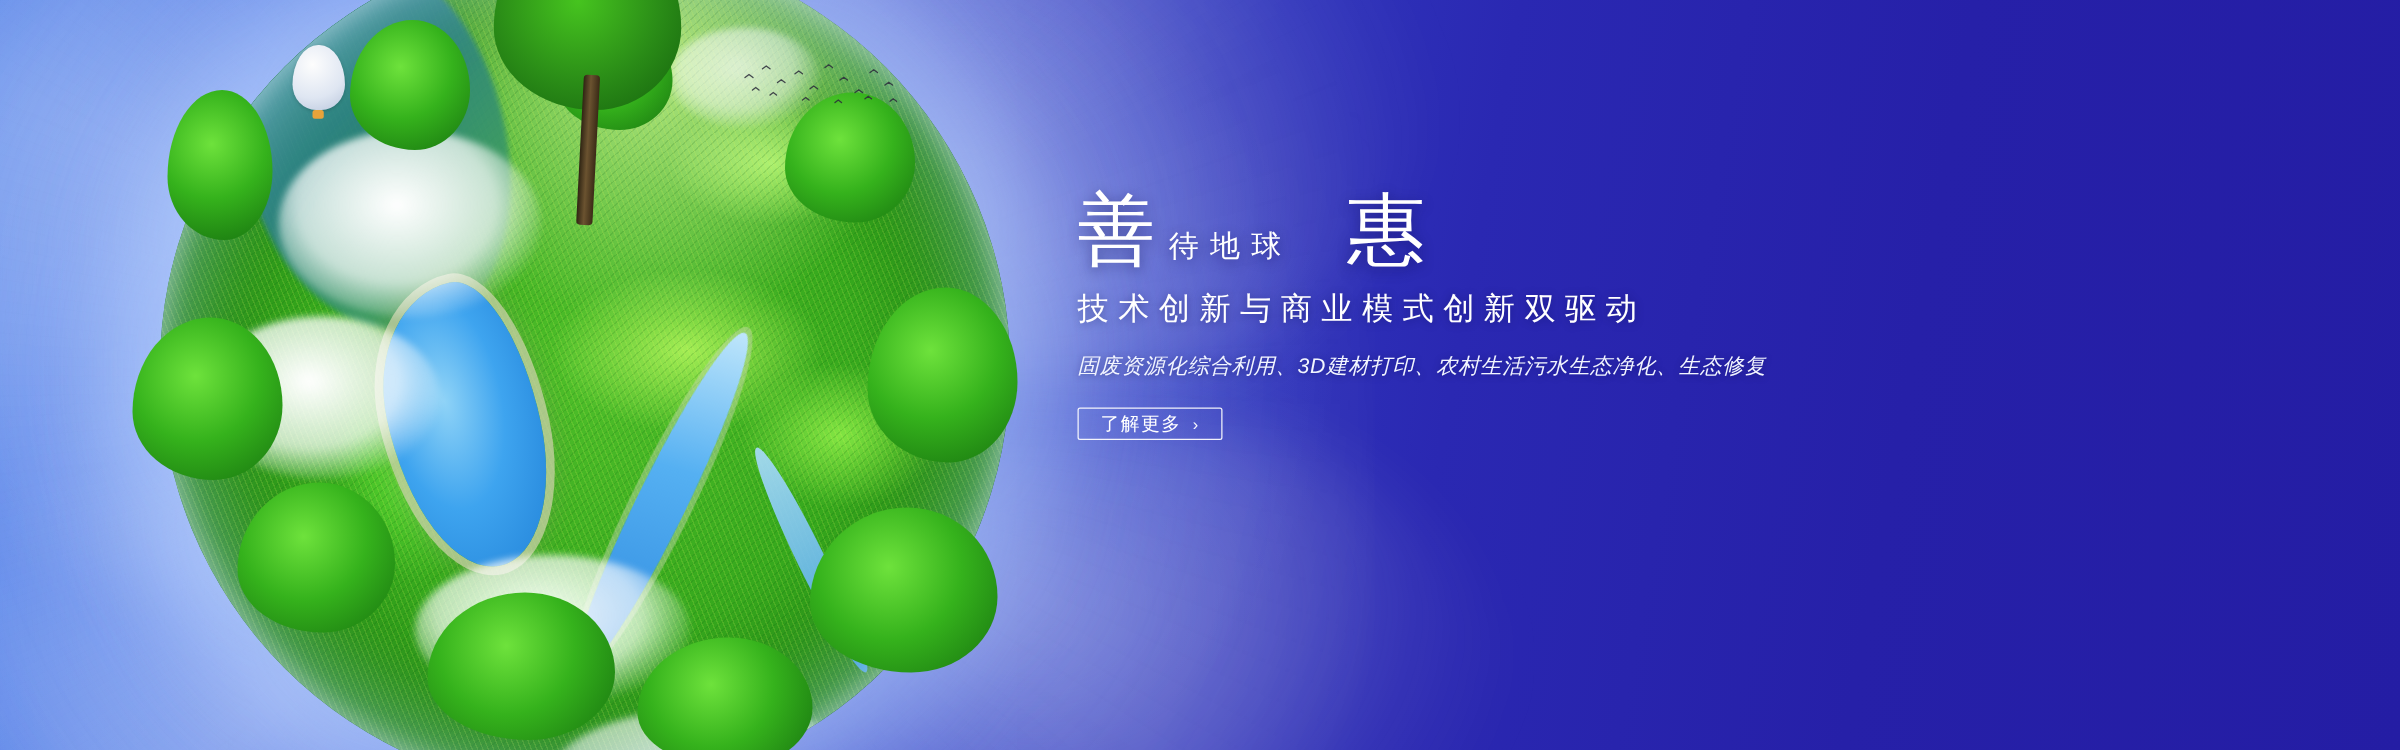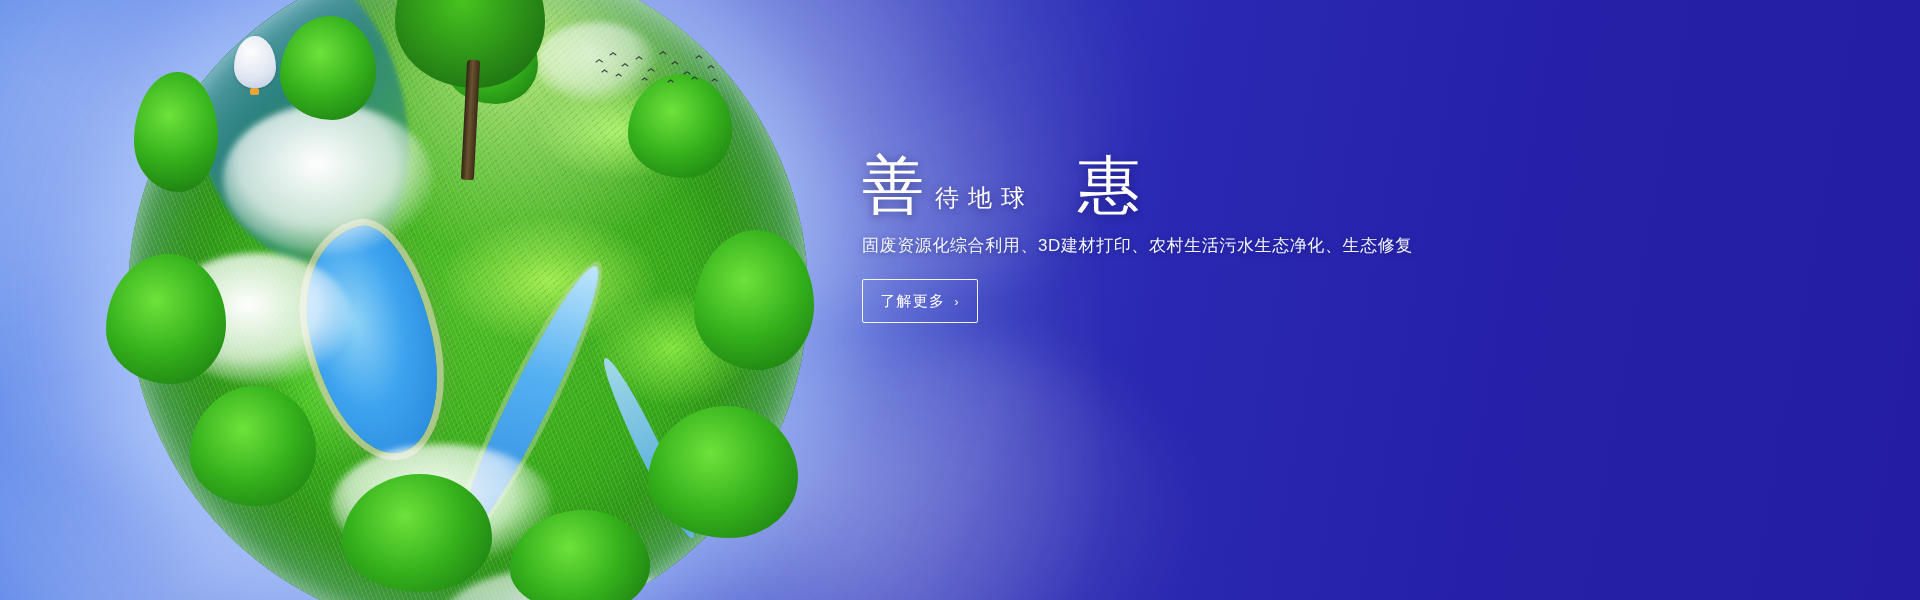--- a/index.html
+++ b/index.html
@@ -111,23 +111,23 @@
   .content{position:absolute;left:862px;top:132px;width:700px;color:#fff;}
   .headline{display:flex;align-items:flex-end;gap:0;height:84px;
     font-family:"Liberation Serif","DejaVu Serif",serif;
     text-shadow:0 2px 10px rgba(10,12,70,.45);white-space:nowrap;}
   .h-big{font-size:62px;line-height:.98;font-weight:400;letter-spacing:1px;}
   .h-sm{font-size:24px;line-height:1;letter-spacing:9px;padding-left:10px;padding-bottom:6px;}
   .h-gap{display:inline-block;width:44px;}
   .subline{margin-top:14px;font-size:25px;letter-spacing:7.5px;white-space:nowrap;
     text-shadow:0 1px 7px rgba(10,12,70,.40);}
   .descline{margin-top:18px;font-size:17px;letter-spacing:.6px;white-space:nowrap;color:#f2f5ff;
-    text-shadow:0 1px 6px rgba(10,12,70,.40);}
+    text-shadow:0 1px 6px rgba(10,12,70,.40);font-style:italic;}
   .cta{margin-top:22px;display:inline-flex;align-items:center;justify-content:center;gap:9px;
-    width:116px;height:44px;border:1px solid rgba(255,255,255,.92);border-radius:2px;
+    width:116px;height:26px;border:1px solid rgba(255,255,255,.92);border-radius:2px;
     font-size:15px;letter-spacing:1.2px;color:#fff;background:transparent;cursor:pointer;}
   .cta .chev{font-size:13px;opacity:.95;}
 </style>
 </head>
 <body>
 
 <div class="banner">
 
   <div class="sky-wash">
     <div class="cl cl1"></div>
@@ -194,20 +194,21 @@
 
   <div class="content">
 
     <div class="headline">
       <span class="h-big">善</span>
       <span class="h-sm">待地球</span>
       <span class="h-gap"></span>
       <span class="h-big">惠</span>
     </div>
 
+    <div class="subline">技术创新与商业模式创新双驱动</div>
 
     <div class="descline">固废资源化综合利用、3D建材打印、农村生活污水生态净化、生态修复</div>
 
     <div class="cta">
       <span>了解更多</span>
       <span class="chev">›</span>
     </div>
 
   </div>
 </div>

